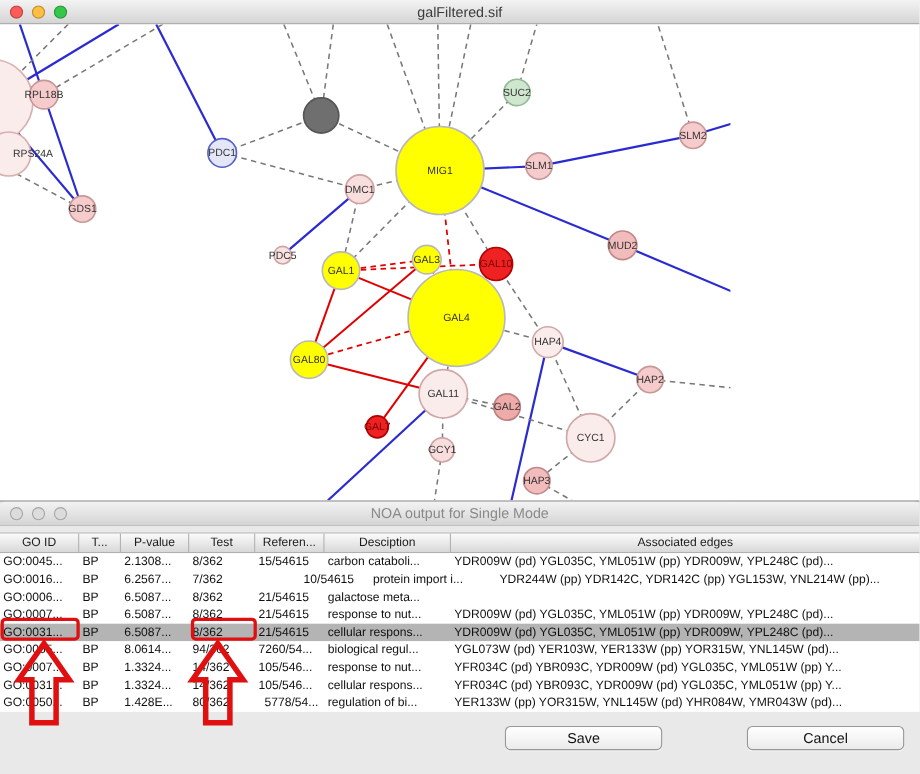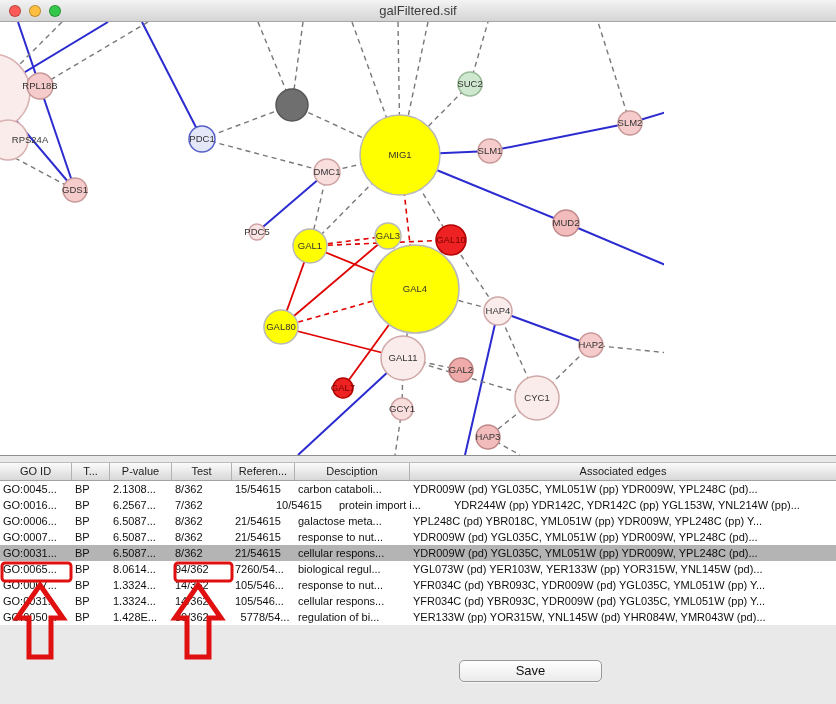--- a/index.html
+++ b/index.html
@@ -193,20 +193,28 @@
           <text x="461" y="351" text-anchor="middle" font-size="9.5" fill="#333333">GAL2</text>
           <text x="343" y="369" text-anchor="middle" font-size="9.5" fill="#7a0000">GAL7</text>
           <text x="402" y="390" text-anchor="middle" font-size="9.5" fill="#333333">GCY1</text>
           <text x="537" y="379" text-anchor="middle" font-size="9.5" fill="#333333">CYC1</text>
           <text x="488" y="418" text-anchor="middle" font-size="9.5" fill="#333333">HAP3</text>
         </svg>
     </div>
   </div>
 
   <div class="noa-window">
+    <div class="titlebar">
+      <div class="traffic">
+          <span class="dot" style="background: rgb(220, 220, 220);"></span>
+          <span class="dot" style="background: rgb(220, 220, 220);"></span>
+          <span class="dot" style="background: rgb(220, 220, 220);"></span>
+        </div>
+      <div class="win-title">NOA output for Single Mode</div>
+    </div>
     <div class="noa-table">
       <div class="thead" id="noa-head">
           <div class="th" style="width: 72px;">GO ID</div>
           <div class="th" style="width: 38px;">T...</div>
           <div class="th" style="width: 62px; text-align: center;">P-value</div>
           <div class="th" style="width: 60px;">Test</div>
           <div class="th" style="width: 63px;">Referen...</div>
           <div class="th" style="width: 115px;">Desciption</div>
           <div class="th" style="width: 426px;">Associated edges</div>
         </div>
@@ -229,21 +237,20 @@
             <div class="td" style="width: 115px;">protein import i...</div>
             <div class="td" style="width: 426px;">YDR244W (pp) YDR142C, YDR142C (pp) YGL153W, YNL214W (pp)...</div>
           </div>
           <div class="tr">
             <div class="td" style="width: 72px;">GO:0006...</div>
             <div class="td" style="width: 38px;">BP</div>
             <div class="td" style="width: 62px;">6.5087...</div>
             <div class="td" style="width: 60px;">8/362</div>
             <div class="td" style="width: 63px;">21/54615</div>
             <div class="td" style="width: 115px;">galactose meta...</div>
-            <div class="td" style="width: 426px;">YPL248C (pd) YBR018C, YML051W (pp) YDR009W, YPL248C (pp) Y...</div>
           </div>
           <div class="tr">
             <div class="td" style="width: 72px;">GO:0007...</div>
             <div class="td" style="width: 38px;">BP</div>
             <div class="td" style="width: 62px;">6.5087...</div>
             <div class="td" style="width: 60px;">8/362</div>
             <div class="td" style="width: 63px;">21/54615</div>
             <div class="td" style="width: 115px;">response to nut...</div>
             <div class="td" style="width: 426px;">YDR009W (pd) YGL035C, YML051W (pp) YDR009W, YPL248C (pd)...</div>
           </div>
@@ -288,20 +295,21 @@
             <div class="td" style="width: 38px;">BP</div>
             <div class="td" style="width: 62px;">1.428E...</div>
             <div class="td" style="width: 60px;">80/362</div>
             <div class="td" style="width: 63px; text-align: center;">5778/54...</div>
             <div class="td" style="width: 115px;">regulation of bi...</div>
             <div class="td" style="width: 426px;">YER133W (pp) YOR315W, YNL145W (pd) YHR084W, YMR043W (pd)...</div>
           </div>
         </div>
     </div>
     <div class="btn save-btn">Save</div>
+    <div class="btn cancel-btn">Cancel</div>
   </div>
 
   <svg id="annot-svg">
       <rect x="2" y="563" width="69" height="18" rx="3" fill="none" stroke="#e01010" stroke-width="3"></rect>
       <rect x="175" y="563" width="57" height="18" rx="3" fill="none" stroke="#e01010" stroke-width="3"></rect>
       <polygon points="40,585 63,618 51,618 51,657 29,657 29,618 17,618" fill="none" stroke="#e01010" stroke-width="5" stroke-linejoin="miter"></polygon>
       <polygon points="198,585 221,618 209,618 209,657 187,657 187,618 175,618" fill="none" stroke="#e01010" stroke-width="5" stroke-linejoin="miter"></polygon>
     </svg>
 
 </div>

